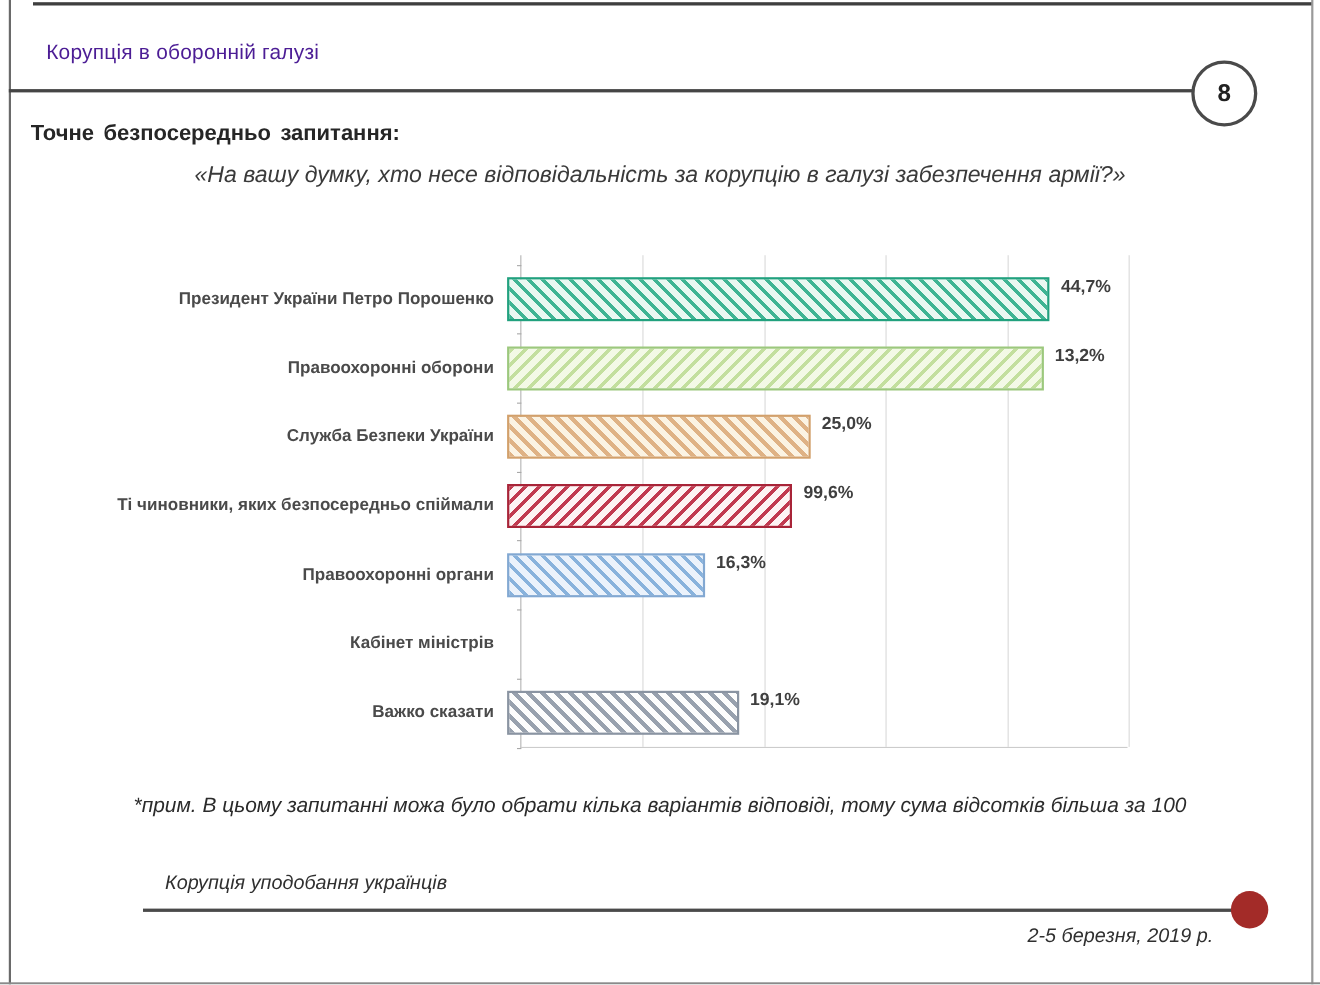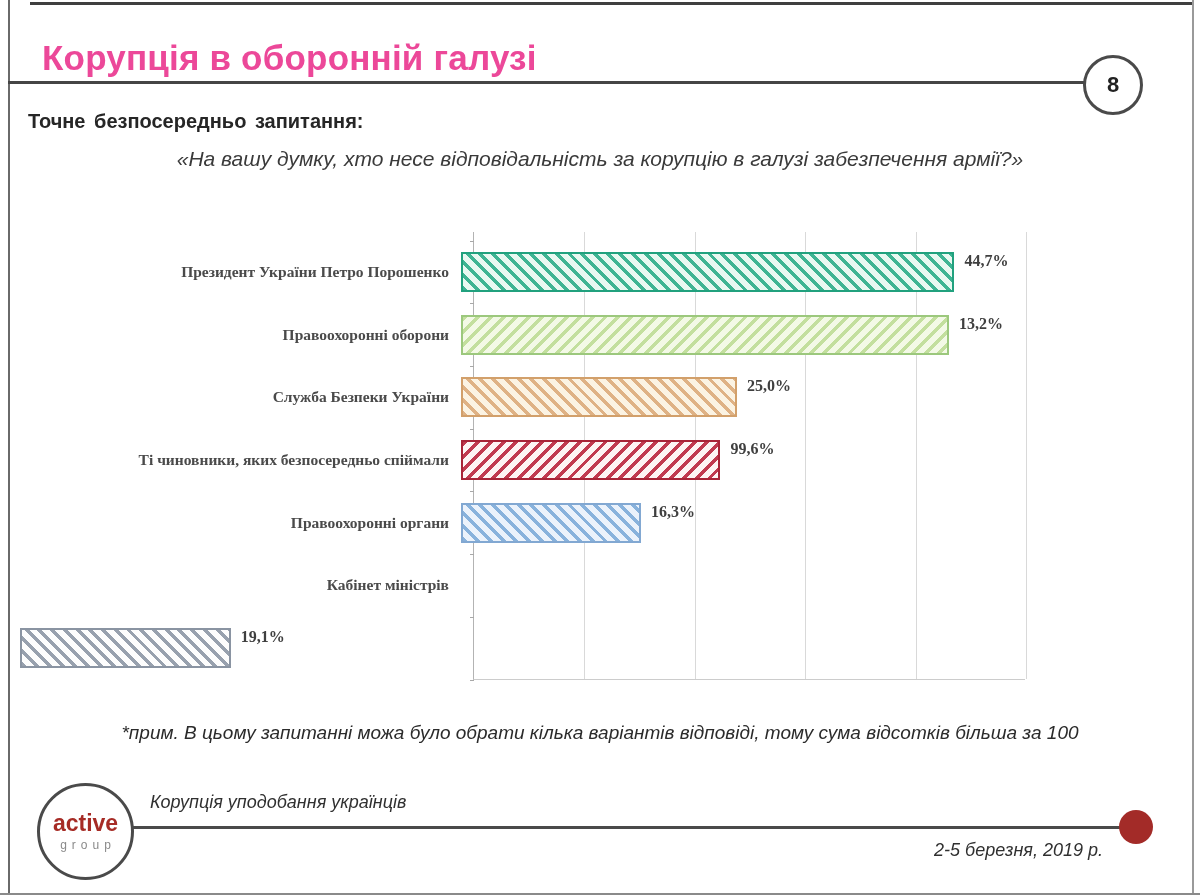--- a/index.html
+++ b/index.html
@@ -7,33 +7,33 @@
   .slide {
     position:relative; width:1200px; height:895px; background:#ffffff; overflow:hidden;
   }
   
   .border-top    { position:absolute; left:30px; right:7px; top:2px; height:3px; background:#3f3f3f; }
   .border-left   { position:absolute; left:8px; top:0; bottom:0; width:2px; background:#6a6a6a; }
   .border-right  { position:absolute; right:6px; top:0; bottom:0; width:2px; background:#9a9a9a; }
   .border-bottom { position:absolute; left:0; right:0; bottom:0; height:2px; background:#8a8a8a; }
 
   
-  .title { position:absolute; left:42px; top:38px; font-size:35px; font-weight:bold; color:#ec4899; letter-spacing:0.2px; }
+  .title { position:absolute; left:42px; top:38px; font-size:19px; font-weight:normal; color:#4c1d95; letter-spacing:0.2px; }
   .title-rule { position:absolute; left:8px; top:81px; width:1077px; height:3px; background:#454545; }
   .page-badge {
     position:absolute; left:1083px; top:55px; width:60px; height:60px; border:3px solid #4a4a4a;
     border-radius:50%; background:#ffffff; display:flex; align-items:center; justify-content:center;
     font-size:22px; font-weight:bold; color:#222222;
   }
 
   .question-label { position:absolute; left:28px; top:110px; font-size:20px; font-weight:bold; color:#262626; word-spacing:3px; }
   .question-text { position:absolute; left:0; right:0; top:147px; text-align:center; font-size:21px; font-style:italic; font-weight:500; color:#3a3a3a; }
 
   
-  .chart { position:absolute; left:20px; top:232px; width:1150px; height:448px;font-family:Liberation Serif, serif; }
+  .chart { position:absolute; left:20px; top:232px; width:1150px; height:448px; }
   .grid-layer {
     position:absolute; left:453px; top:0; width:552px; height:448px;
     border-left:1px solid #b3b3b3; border-bottom:1px solid #cccccc; z-index:0;
   }
   .gridline { position:absolute; top:0; bottom:0; width:1px; background:#d9d9d9; }
   .tick { position:absolute; left:-4px; width:4px; height:1px; background:#a8a8a8; }
   .rows { position:absolute; left:0; top:8.6px; width:100%; z-index:1; }
   .chart-row { display:flex; align-items:center; height:62.7px; }
   .cat-label {
     width:441px; padding-right:12px; text-align:right; font-size:15.5px; font-weight:600;
@@ -126,32 +126,29 @@
           <div class="cat-label">Правоохоронні органи</div>
           <div class="bar-area">
             <div class="bar" style="width: 179.952px; border-color: rgb(130, 168, 210); background: repeating-linear-gradient(45deg, rgb(136, 178, 220) 0px, rgb(136, 178, 220) 3.5px, rgb(235, 242, 251) 3.5px, rgb(235, 242, 251) 9px);"></div>
             <span class="val">16,3%</span>
           </div>
         </div>
         <div class="chart-row">
           <div class="cat-label">Кабінет міністрів</div>
         </div>
         <div class="chart-row">
+          <div class="cat-label">Важко сказати</div>
           <div class="bar-area">
             <div class="bar" style="width: 210.864px; border-color: rgb(138, 148, 162); background: repeating-linear-gradient(45deg, rgb(152, 161, 174) 0px, rgb(152, 161, 174) 3.5px, rgb(253, 253, 253) 3.5px, rgb(253, 253, 253) 9px);"></div>
             <span class="val">19,1%</span>
           </div>
         </div>
       </div>
   </div>
 
   <div class="footnote">*прим. В цьому запитанні можа було обрати кілька варіантів відповіді, тому сума відсотків більша за 100</div>
 
-  <div class="logo-circle">
-    <span class="logo-active">active</span>
-    <span class="logo-group">group</span>
-  </div>
   <div class="footer-line"></div>
   <div class="footer-dot"></div>
   <div class="footer-series">Корупція уподобання українців</div>
   <div class="footer-date">2-5 березня, 2019 р.</div>
 
 </div>
 
 </body></html>

